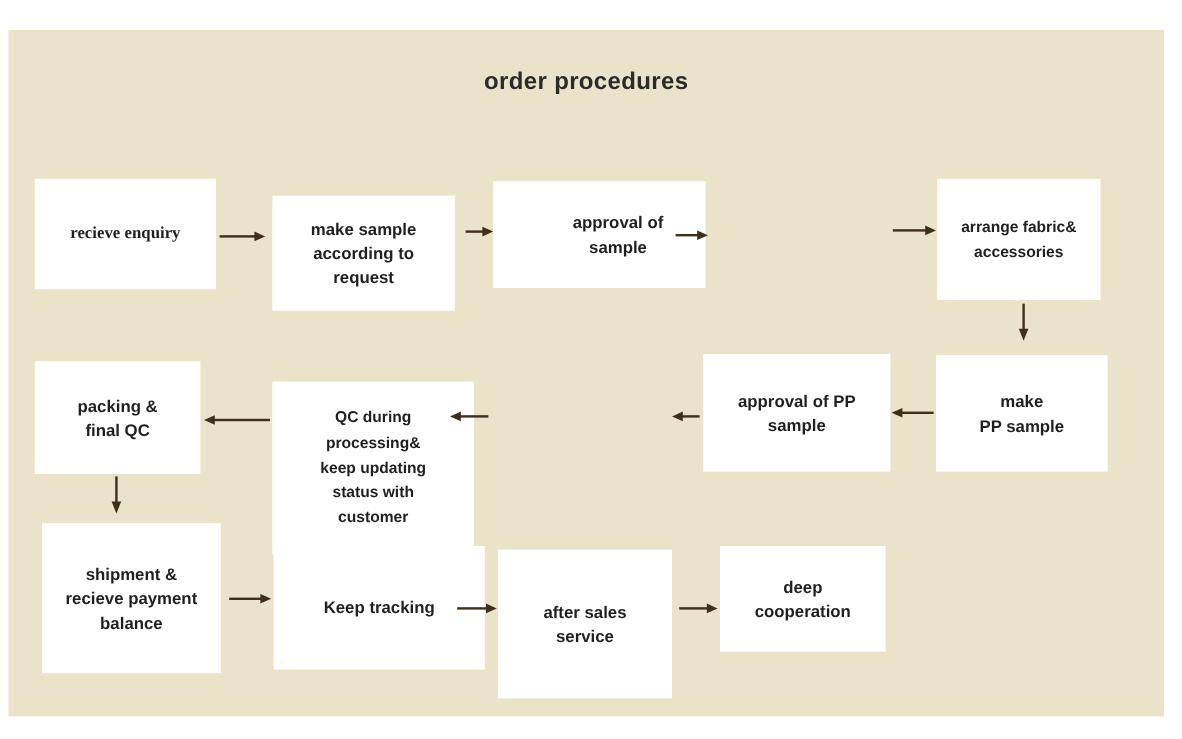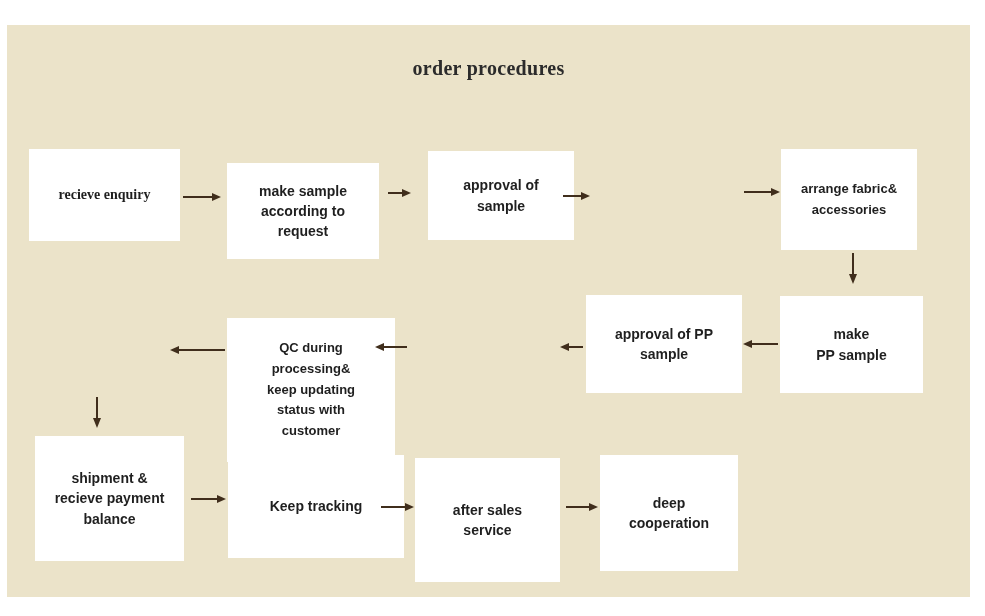--- a/index.html
+++ b/index.html
@@ -22,21 +22,20 @@
   }
   .title {
     position: absolute;
     left: 7px; top: 57px;
     width: 963px;
     text-align: center;
     font-weight: 700;
     font-size: 20px;
     letter-spacing: 0.3px;
     color: var(--title-text, #2B2B2B);
-    font-family: Liberation Serif, serif;
   }
   .node {
     position: absolute;
     background: var(--node-bg, #ffffff);
     color: var(--node-text, #1F1F1F);
     display: flex;
     align-items: center;
     justify-content: center;
     text-align: center;
     font-weight: 700;
@@ -72,40 +71,42 @@
 <body>
 
 <div id="stage">
   <div class="panel"></div>
   <div class="title">order procedures</div>
 
 <div class="node" style="left: 29px; top: 149px; width: 151px; height: 92px; font-family: Liberation Serif, serif;">recieve enquiry</div>
     <div class="node" style="left: 227px; top: 163px; width: 152px; height: 96px;">make sample
 according to
 request</div>
-    <div class="node" style="left: 428px; top: 151px; width: 146px; height: 89px;">approval of
+    <div class="node" style="left: 411px; top: 151px; width: 146px; height: 89px; padding-left: 31px;">approval of
 sample</div>
     <div class="node small" style="left: 781px; top: 149px; width: 136px; height: 101px;">arrange fabric&amp;
 accessories</div>
     <div class="node" style="left: 780px; top: 296px; width: 143px; height: 97px;">make
 PP sample</div>
     <div class="node" style="left: 586px; top: 295px; width: 156px; height: 98px;">approval of PP
 sample</div>
     <div class="node small" style="left: 227px; top: 277px; width: 168px; height: 144px; margin-top: 41px;">QC during
 processing&amp;
 keep updating
 status with
 customer</div>
+    <div class="node" style="left: 29px; top: 301px; width: 138px; height: 94px;">packing &amp;
+final QC</div>
     <div class="node" style="left: 35px; top: 436px; width: 149px; height: 125px;">shipment &amp;
 recieve payment
 balance</div>
     <div class="node" style="left: 228px; top: 455px; width: 176px; height: 103px;">Keep tracking</div>
     <div class="node" style="left: 415px; top: 458px; width: 145px; height: 124px;">after sales
 service</div>
-    <div class="node" style="left: 600px; top: 455px; width: 138px; height: 116px;">deep
+    <div class="node" style="left: 600px; top: 455px; width: 138px; height: 88px;">deep
 cooperation</div>
     <div class="arrow right" style="left: 183px; top: 196px; width: 30px;"></div>
     <div class="arrow right" style="left: 388px; top: 192px; width: 15px;"></div>
     <div class="arrow right" style="left: 563px; top: 195px; width: 19px;"></div>
     <div class="arrow right" style="left: 744px; top: 191px; width: 28px;"></div>
     <div class="arrow down" style="left: 852px; top: 253px; height: 22px;"></div>
     <div class="arrow left" style="left: 751px; top: 343px; width: 27px;"></div>
     <div class="arrow left" style="left: 568px; top: 346px; width: 15px;"></div>
     <div class="arrow left" style="left: 383px; top: 346px; width: 24px;"></div>
     <div class="arrow left" style="left: 178px; top: 349px; width: 47px;"></div>

